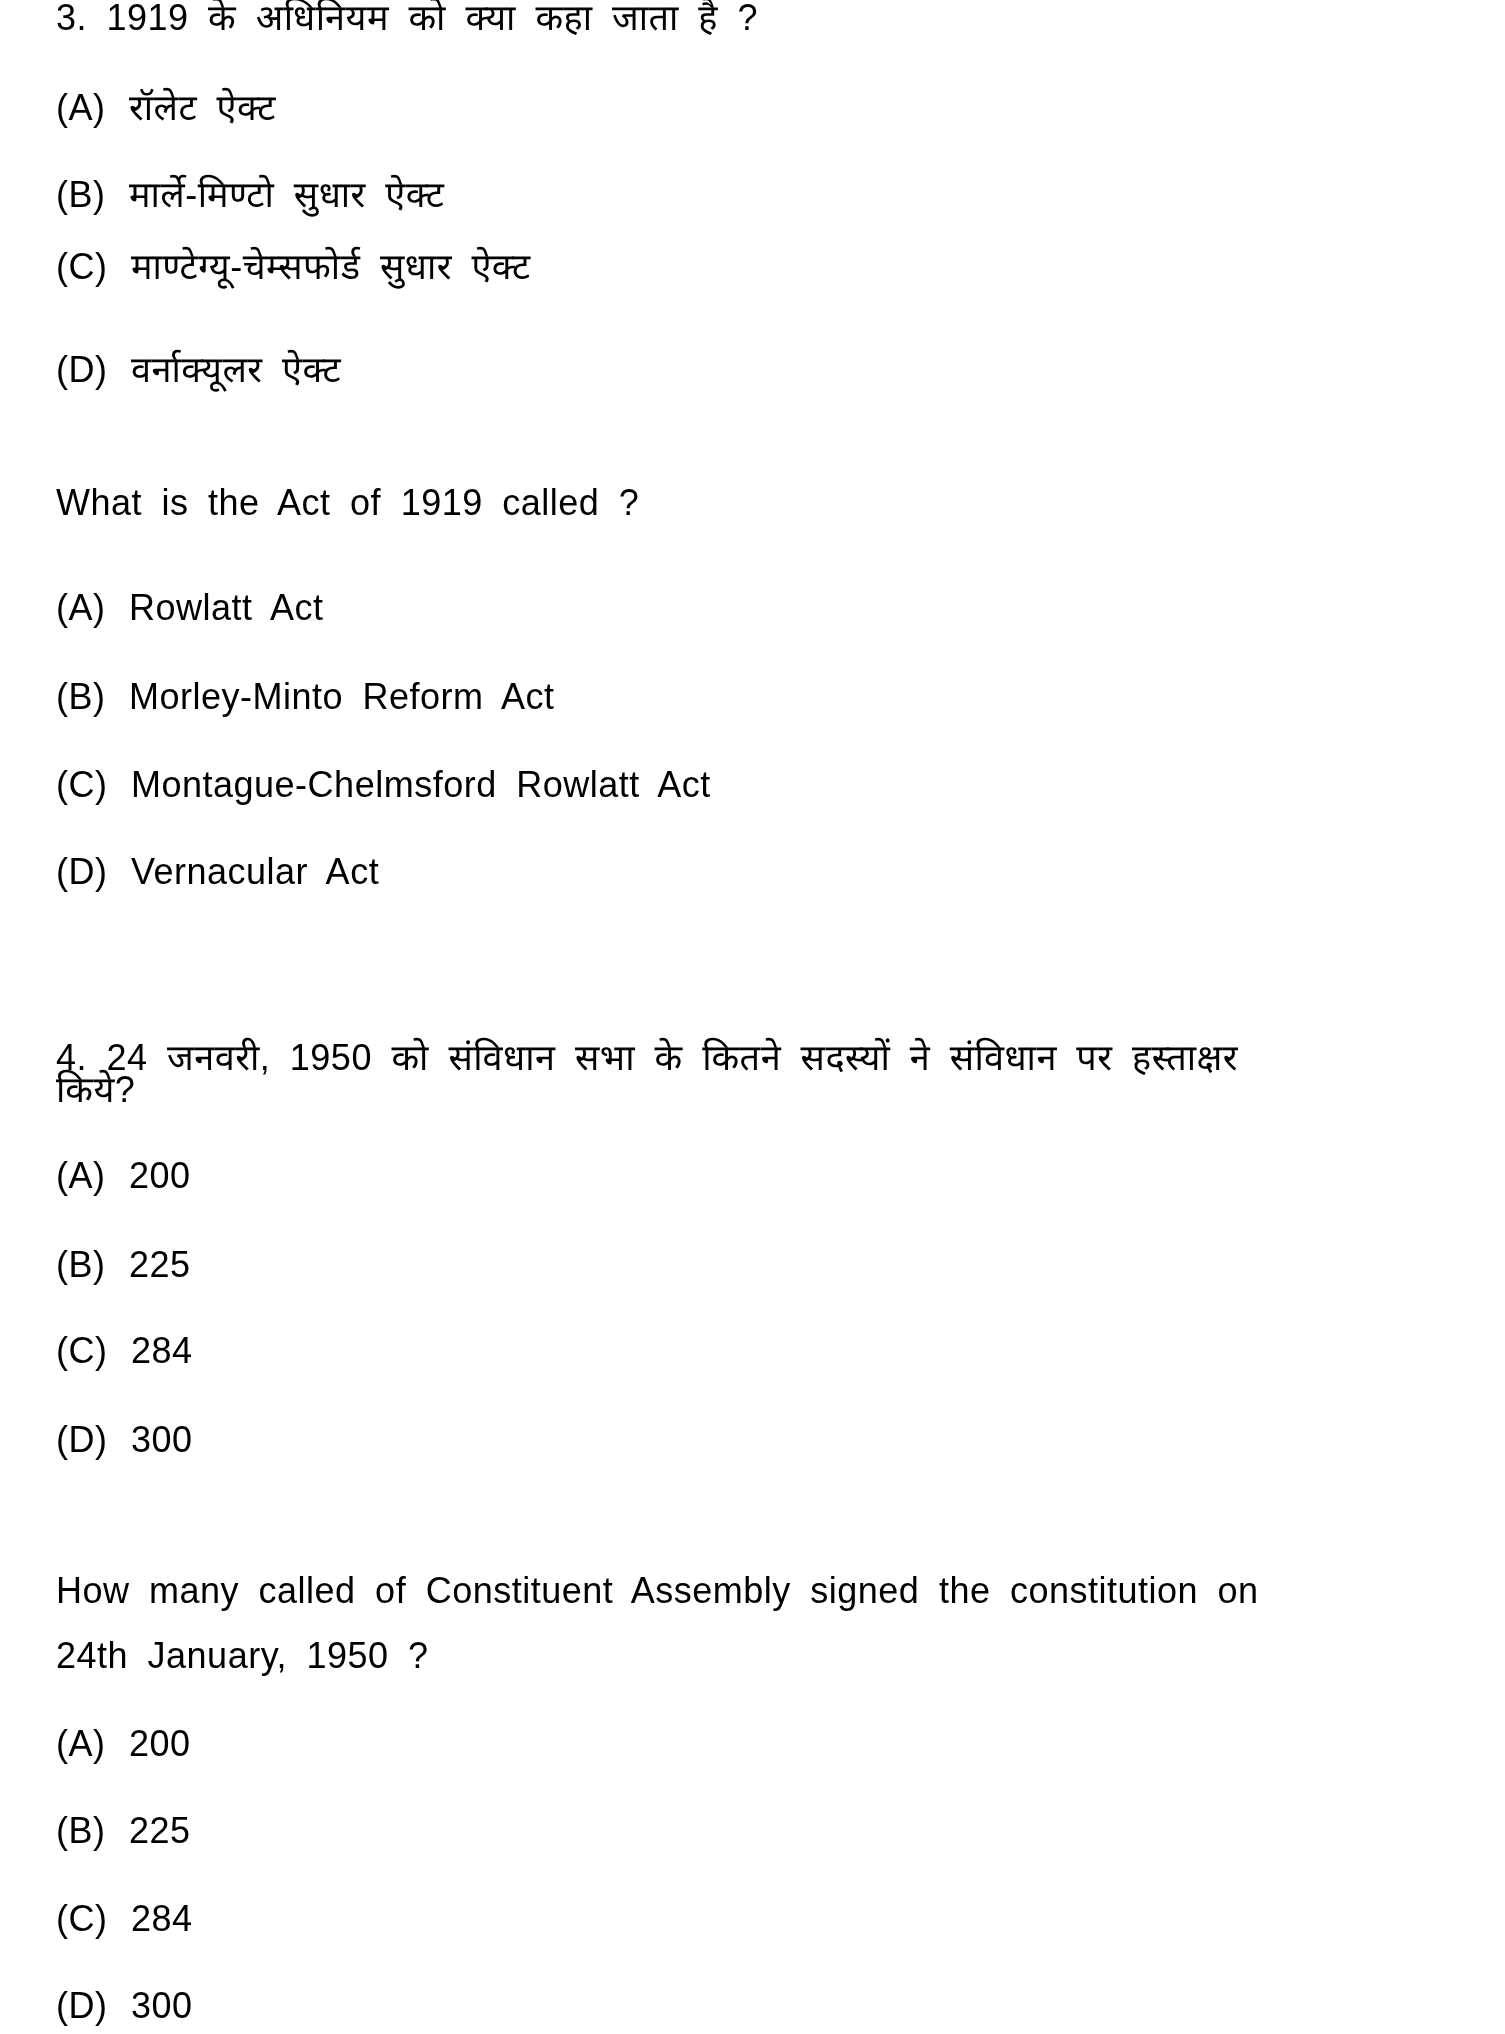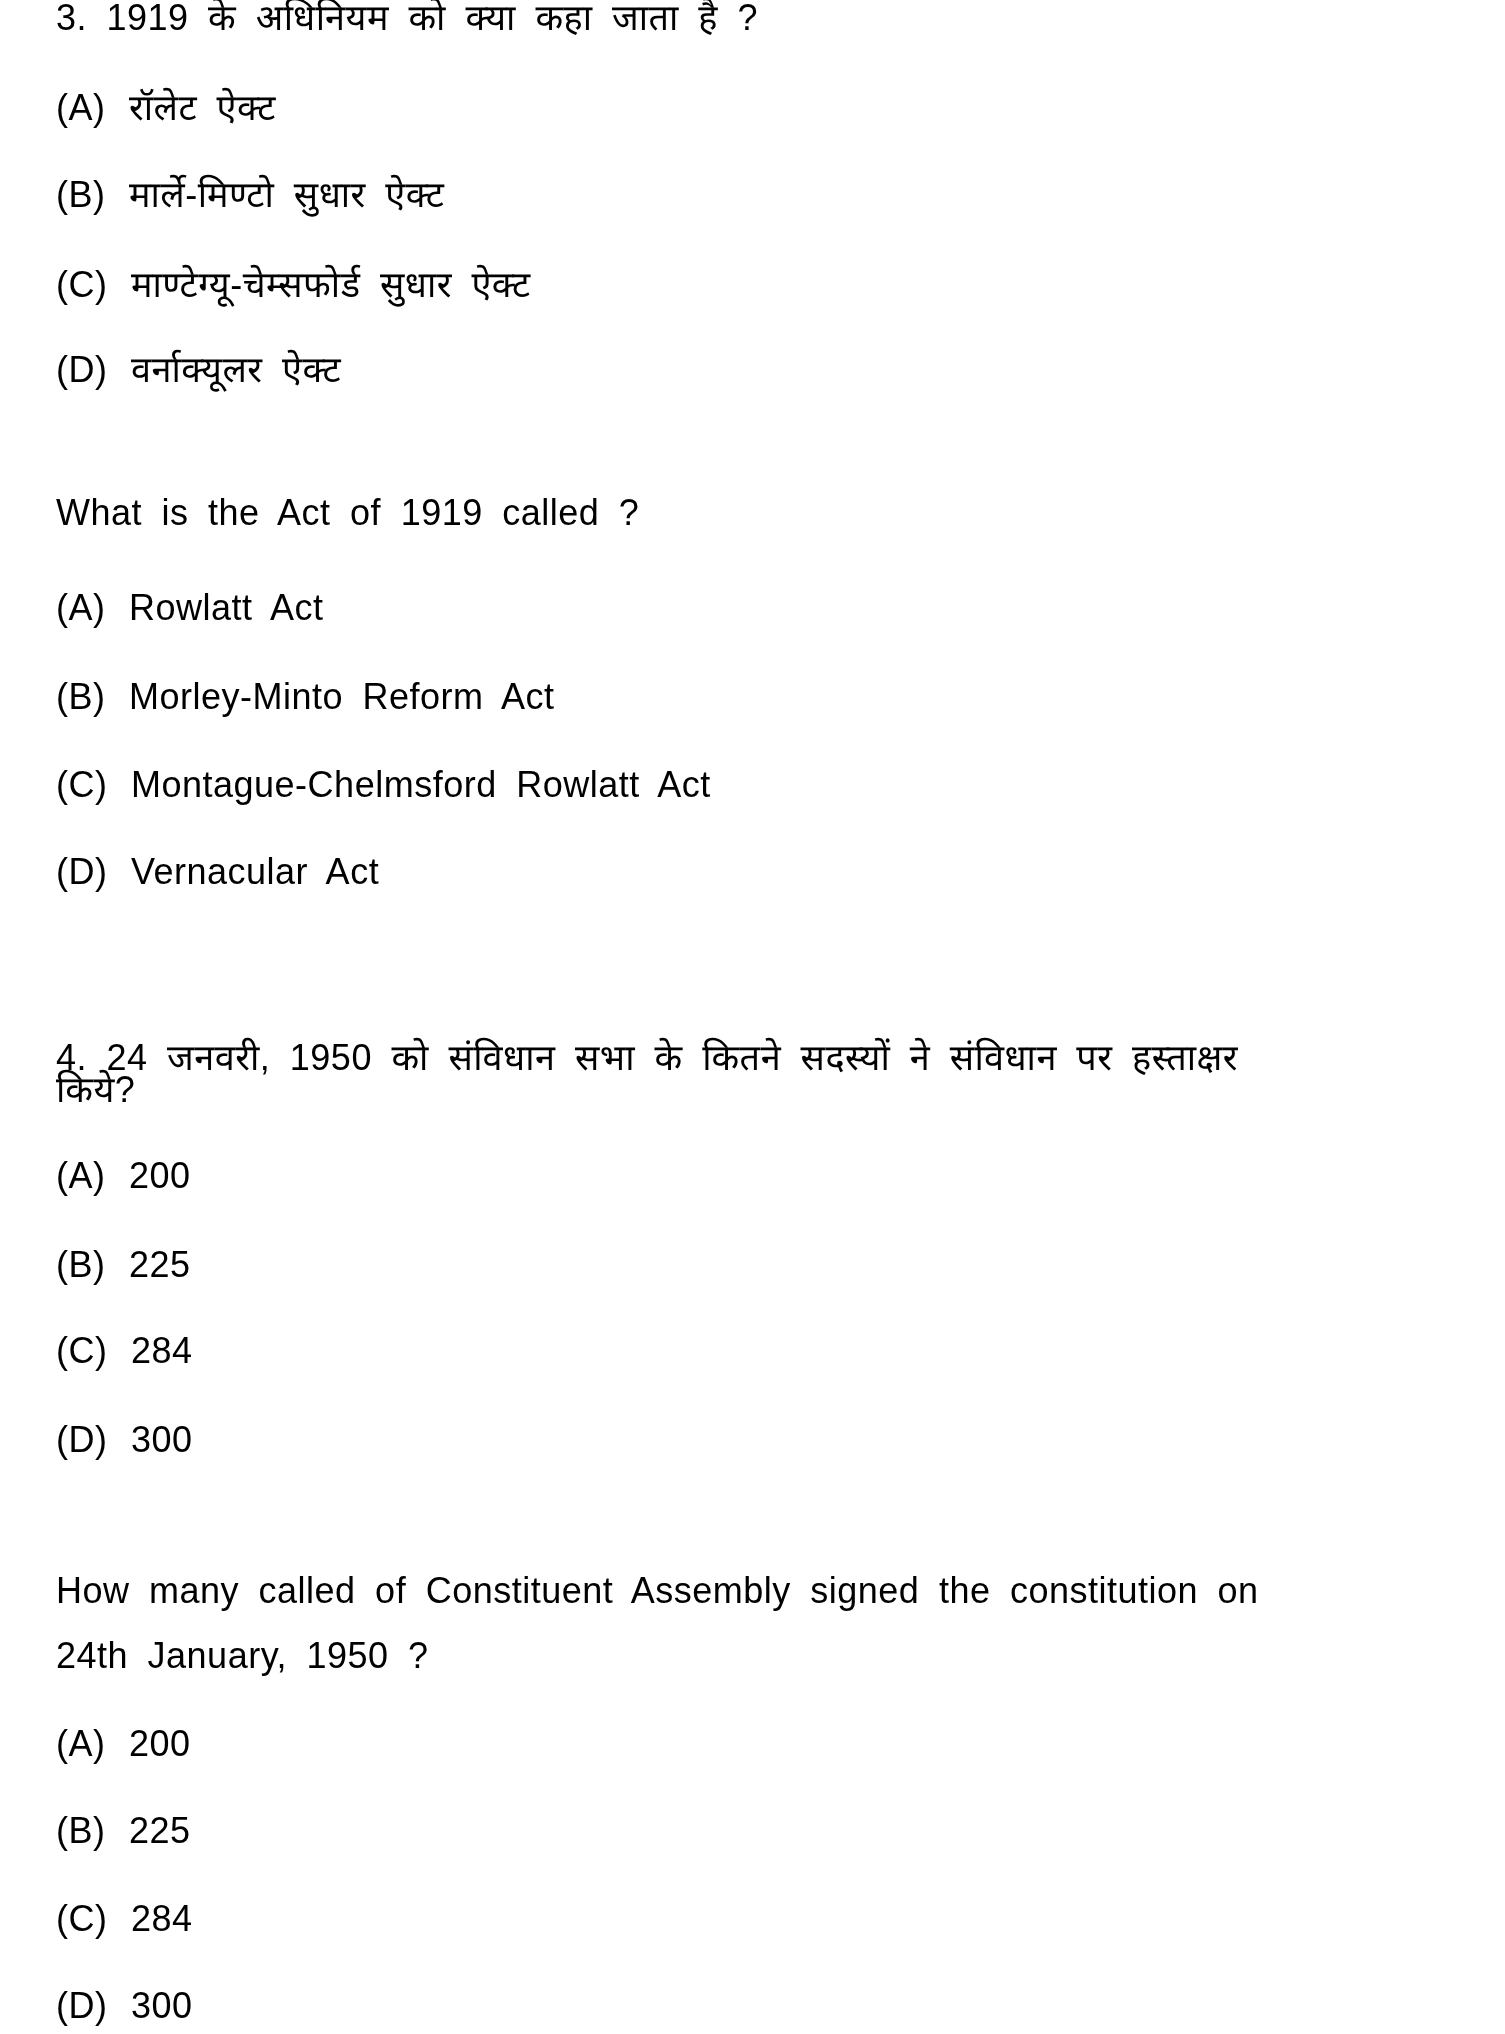--- a/index.html
+++ b/index.html
@@ -8,24 +8,24 @@
   .line { position: absolute; left: 56px; font-size: 36px; line-height: 44px;
           white-space: nowrap; word-spacing: 9px; letter-spacing: 0.5px; }
   .opt .lbl { margin-right: 4px; }
 </style>
 </head>
 <body>
 
 <div class="line" style="top:-4px">3. 1919 के अधिनियम को क्या कहा जाता है ?</div>
 <div class="line opt" style="top:86px"><span class="lbl">(A)</span> <span>रॉलेट ऐक्ट</span></div>
 <div class="line opt" style="top:173px"><span class="lbl">(B)</span> <span>मार्ले-मिण्टो सुधार ऐक्ट</span></div>
-<div class="line opt" style="top:263px"><span class="lbl">(C)</span> <span>माण्टेग्यू-चेम्सफोर्ड सुधार ऐक्ट</span></div>
+<div class="line opt" style="top:245px"><span class="lbl">(C)</span> <span>माण्टेग्यू-चेम्सफोर्ड सुधार ऐक्ट</span></div>
 <div class="line opt" style="top:348px"><span class="lbl">(D)</span> <span>वर्नाक्यूलर ऐक्ट</span></div>
 
-<div class="line" style="top:491px">What is the Act of 1919 called ?</div>
+<div class="line" style="top:481px">What is the Act of 1919 called ?</div>
 <div class="line opt" style="top:586px"><span class="lbl">(A)</span> <span>Rowlatt Act</span></div>
 <div class="line opt" style="top:675px"><span class="lbl">(B)</span> <span>Morley-Minto Reform Act</span></div>
 <div class="line opt" style="top:763px"><span class="lbl">(C)</span> <span>Montague-Chelmsford Rowlatt Act</span></div>
 <div class="line opt" style="top:850px"><span class="lbl">(D)</span> <span>Vernacular Act</span></div>
 
 <div class="line" style="top:1036px">4. 24 जनवरी, 1950 को संविधान सभा के कितने सदस्यों ने संविधान पर हस्ताक्षर</div>
 <div class="line" style="top:1068px">किये?</div>
 <div class="line opt" style="top:1154px"><span class="lbl">(A)</span> <span>200</span></div>
 <div class="line opt" style="top:1243px"><span class="lbl">(B)</span> <span>225</span></div>
 <div class="line opt" style="top:1329px"><span class="lbl">(C)</span> <span>284</span></div>

